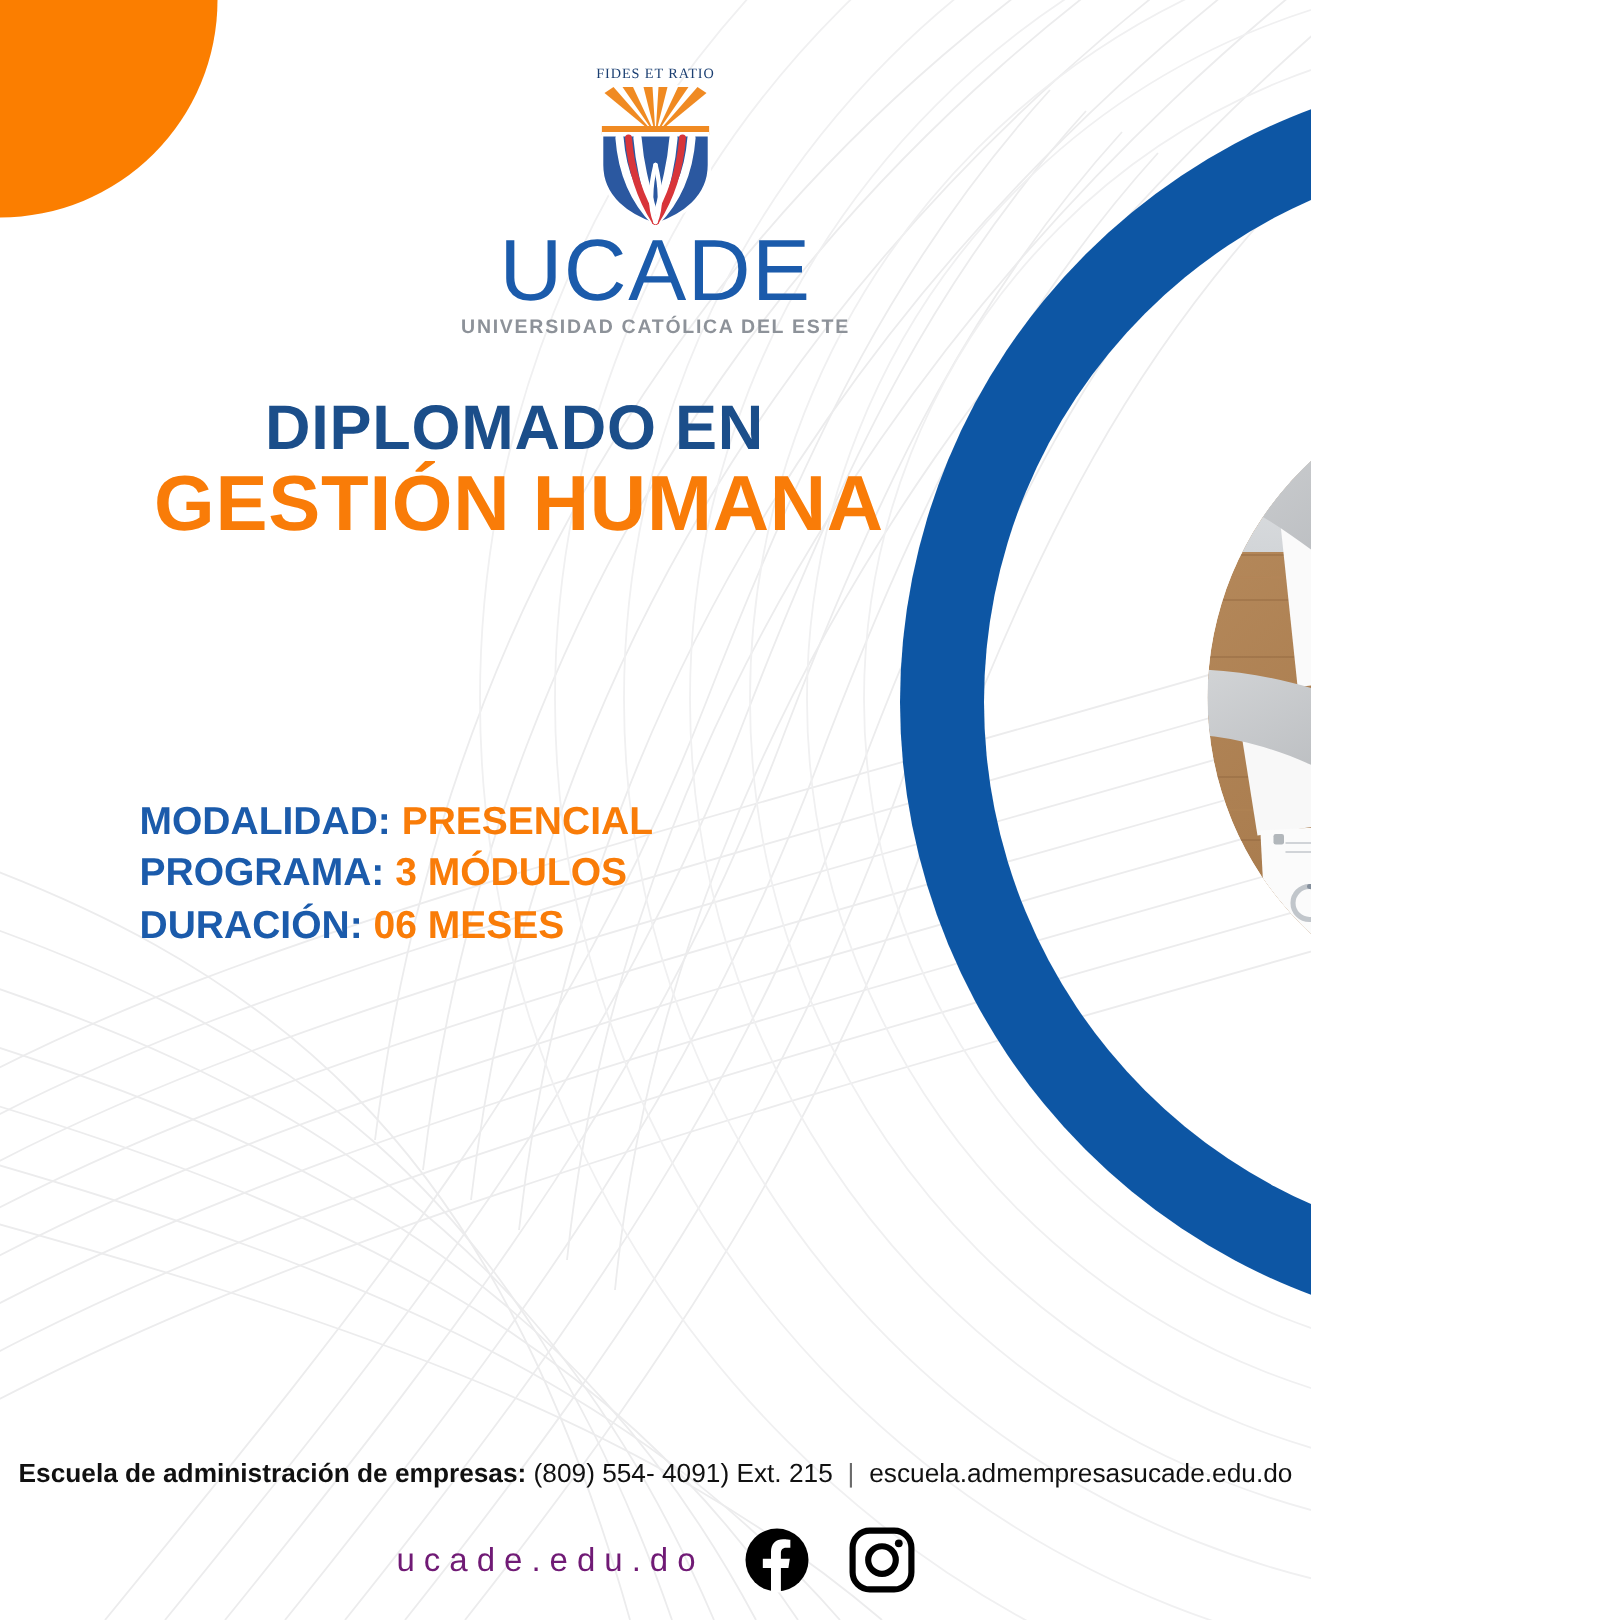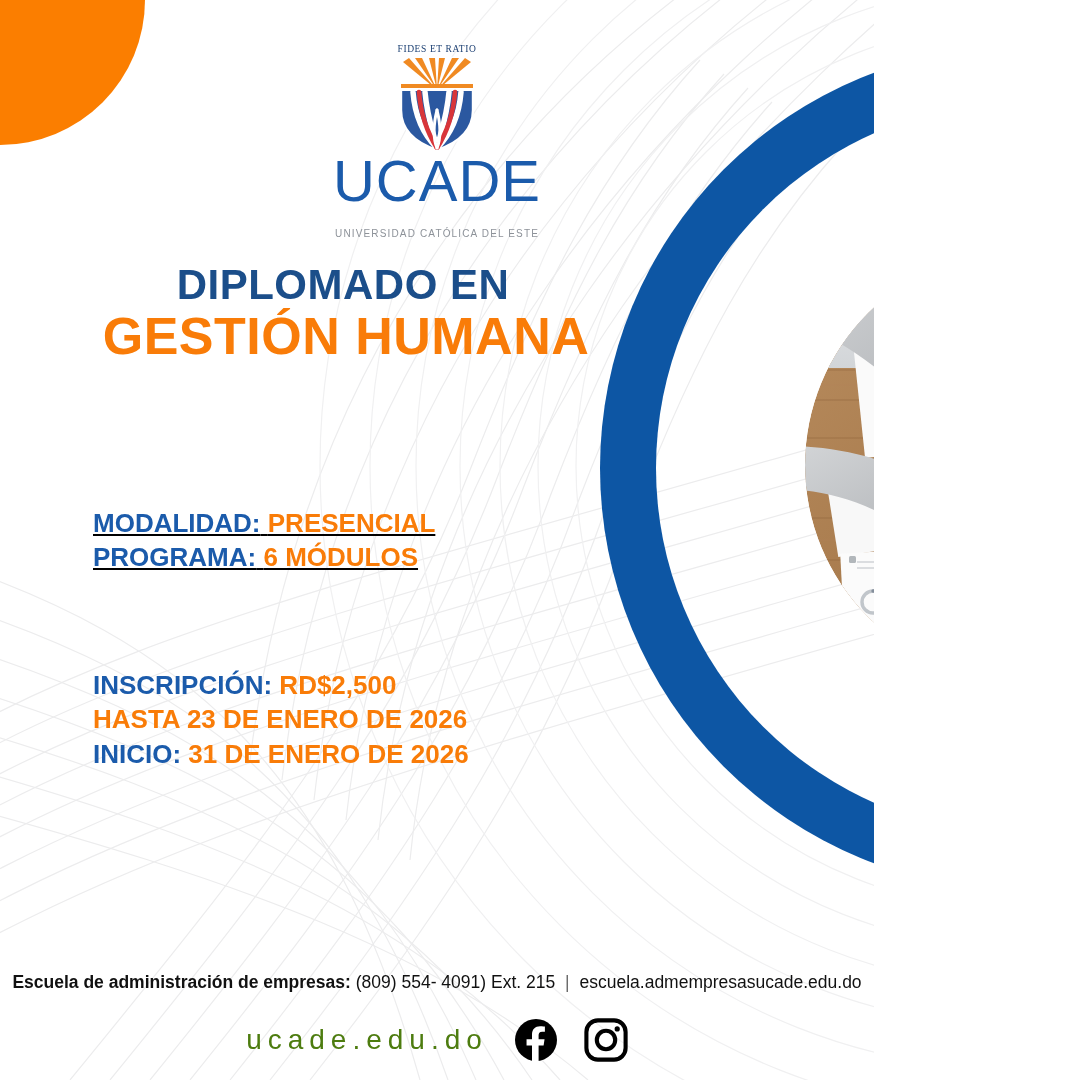--- a/index.html
+++ b/index.html
@@ -73,25 +73,25 @@
   .logo-shield { display: block; margin: 0 auto; }
   .logo-wordmark {
     margin-top: -4px;
     font-size: 58px;
     font-weight: 400;
     letter-spacing: 1px;
     color: #1b5bab;
     line-height: 1;
   }
   .logo-tagline {
-    margin-top: 18px;
-    font-size: 10px;
+    margin-top: 0;
+    font-size: 13px;
     letter-spacing: 1.15px;
     color: #8d9299;
-    font-weight: 400;
+    font-weight: 700;
   }
 
   
   .headline {
     position: absolute;
     left: 0;
     width: 660px;
     top: 262px;
     z-index: 5;
     text-align: center;
@@ -112,21 +112,21 @@
     line-height: 1.12;
     margin-left: 32px;
   }
 
   
   .info {
     position: absolute;
     left: 93px;
     z-index: 5;
   }
-  .info-a { top: 506px; text-decoration: underline; }
+  .info-a { top: 530px; }
   .info-b { top: 668px; }
 
   .info-line {
     font-size: 26px;
     font-weight: 700;
     line-height: 1.32;
     white-space: nowrap;
   }
   .k { color: #1b5bab; }
   .v { color: #f97c08; }
@@ -152,22 +152,22 @@
     left: 0;
     right: 0;
     top: 1018px;
     z-index: 5;
     display: flex;
     align-items: center;
     justify-content: center;
     gap: 26px;
   }
   .site-url {
-    font-size: 28px;
-    color: #4d7c0f;
+    font-size: 22px;
+    color: #701a75;
     letter-spacing: 6px;
     font-weight: 400;
   }
   .social-icon { display: block; }
 </style>
 </head>
 <body>
 
 <div id="flyer">
 
@@ -543,37 +543,28 @@
     <div class="line2">GESTIÓN HUMANA</div>
   </div>
 
   <div class="info info-a">
     <div class="info-line">
       <span class="k">MODALIDAD:</span>
       <span class="v">PRESENCIAL</span>
     </div>
     <div class="info-line">
       <span class="k">PROGRAMA:</span>
-      <span class="v">6 MÓDULOS</span>
+      <span class="v">3 MÓDULOS</span>
+    </div>
+    <div class="info-line">
+      <span class="k">DURACIÓN:</span>
+      <span class="v">06 MESES</span>
     </div>
   </div>
 
-  <div class="info info-b">
-    <div class="info-line">
-      <span class="k">INSCRIPCIÓN:</span>
-      <span class="v">RD$2,500</span>
-    </div>
-    <div class="info-line">
-      <span class="all-orange">HASTA 23 DE ENERO DE 2026</span>
-    </div>
-    <div class="info-line">
-      <span class="k">INICIO:</span>
-      <span class="v">31 DE ENERO DE 2026</span>
-    </div>
-  </div>
 
   <div class="footer-contact">
     <span class="strong">Escuela de administración de empresas:</span>
     <span>(809) 554- 4091) Ext. 215</span>
     <span class="sep">|</span>
     <span>escuela.admempresasucade.edu.do</span>
   </div>
 
   <div class="footer-social">
     <span class="site-url">ucade.edu.do</span>

